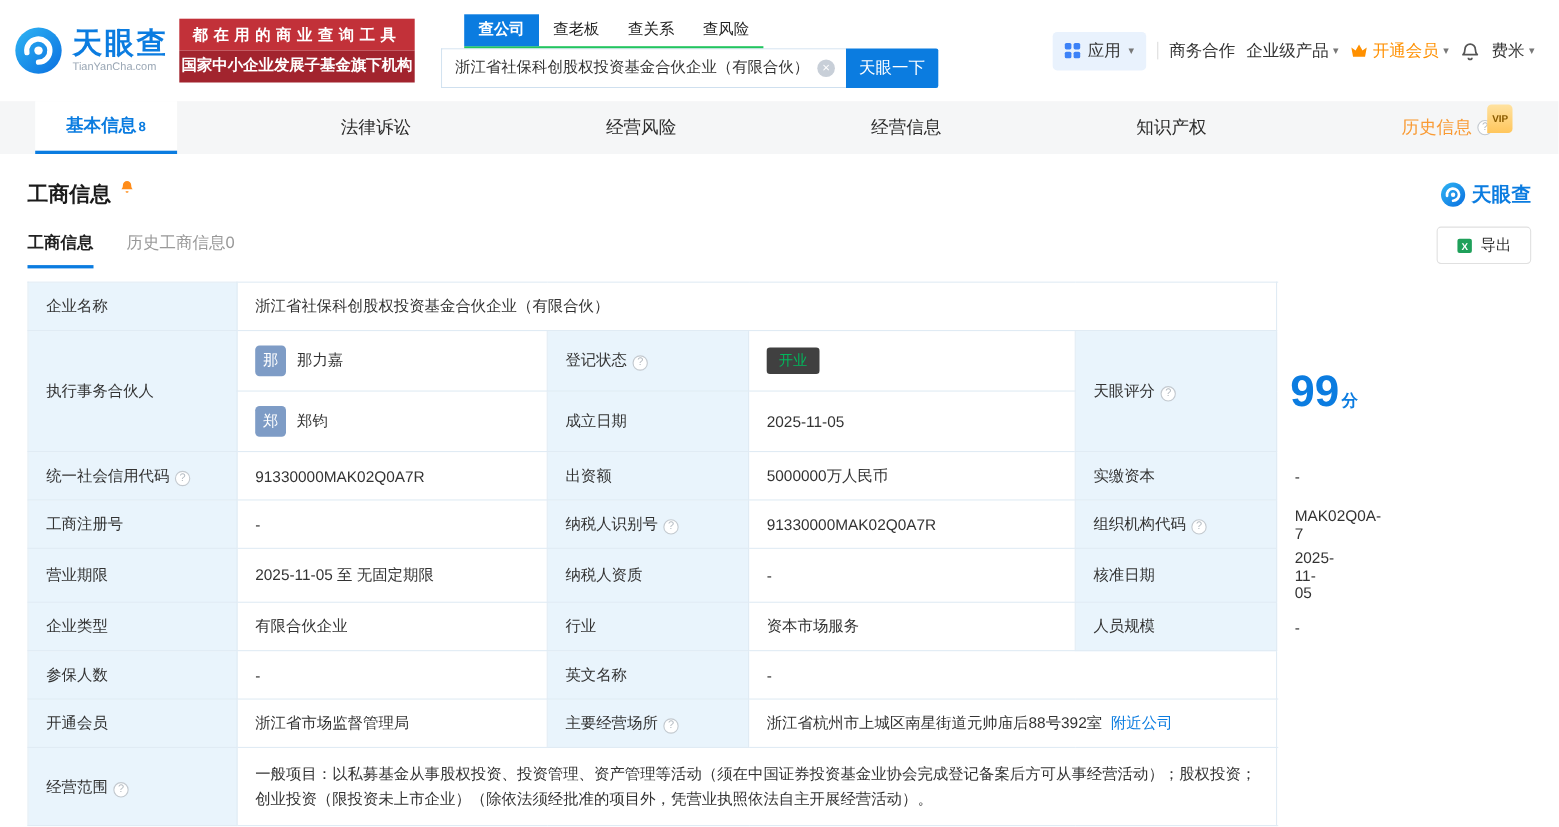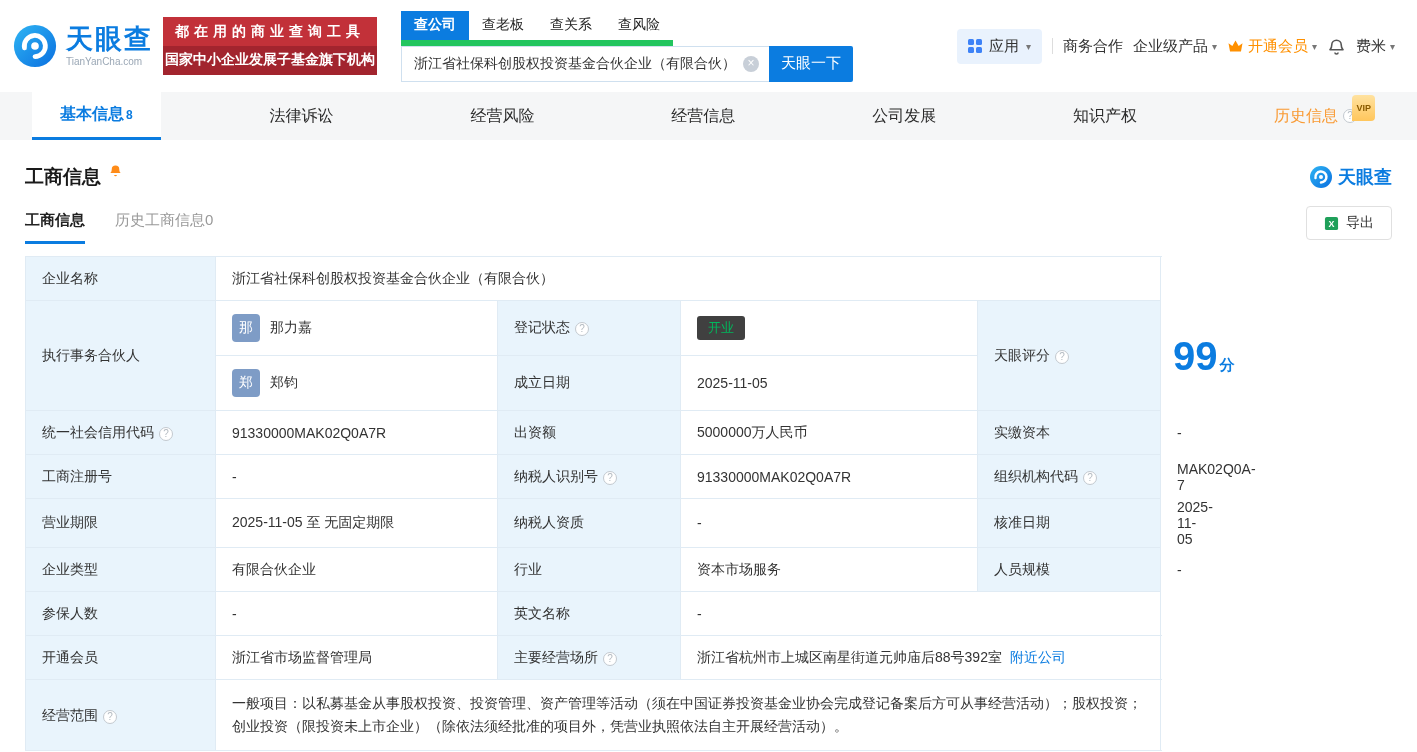--- a/index.html
+++ b/index.html
@@ -10,21 +10,21 @@
   .topbar { display:flex; align-items:center; height:92px; padding:0 22px 0 12px; background:#fff; }
   .logo { display:flex; align-items:center; gap:8px; cursor:pointer; }
   .logo-text { line-height:1.1; }
   .logo-cn { font-size:27px; font-weight:bold; color:#0b7ce0; letter-spacing:2px; }
   .logo-en { font-size:10px; color:#9aa7b5; margin-top:2px; }
   .promo { margin-left:10px; width:214px; text-align:center; color:#fff; cursor:default; }
   .promo-line1 { background:#c23139; padding:6px 0 5px; font-size:14px; font-weight:bold; letter-spacing:5px; }
   .promo-line2 { background:#a2242e; padding:5px 0 6px; font-size:14px; font-weight:bold; }
 
   .search-block { margin-left:24px; }
-  .search-tabs { display:inline-flex; border-bottom:6px solid #22c55e; align-items:flex-end; }
+  .search-tabs { display:inline-flex; border-bottom:2px solid #22c55e; align-items:flex-end;margin-left:21px; }
   .stab { font-size:14px; color:#222; padding:5px 13px 6px; cursor:pointer; }
   .stab.active { background:#0b7ce0; color:#fff; font-weight:bold; }
   .search-row { display:flex; }
   .search-input-wrap { position:relative; width:368px; height:36px; border:1px solid #cfe0ef; border-right:none; display:flex; align-items:center; }
   .search-input { width:100%; height:100%; border:none; outline:none; padding:0 34px 0 12px; font-size:14px; color:#333; background:#fff; }
   .clear-icon { position:absolute; right:10px; width:16px; height:16px; border-radius:50%; background:#c8cfd8; color:#fff; font-size:12px; line-height:15px; text-align:center; cursor:pointer; }
   .search-btn { width:84px; height:36px; background:#0b7ce0; color:#fff; border:none; font-size:15px; cursor:pointer; border-radius:0 2px 2px 0; }
 
   .top-right { margin-left:auto; display:flex; align-items:center; gap:10px; font-size:15px; color:#333; white-space:nowrap; }
   .app-pill { display:flex; align-items:center; gap:7px; background:#e9f2fd; border-radius:4px; padding:8px 11px; cursor:pointer; }
@@ -160,23 +160,20 @@
       <sup class="badge">8</sup>
   </div>
   <div class="mtab">
       <span>法律诉讼</span>
     </div>
   <div class="mtab">
       <span>经营风险</span>
     </div>
   <div class="mtab">
       <span>经营信息</span>
-    </div>
-  <div class="mtab">
-      <span>公司发展</span>
     </div>
   <div class="mtab">
       <span>知识产权</span>
     </div>
   <div class="mtab history">
     <span class="vip-tag">VIP</span>
     <span>历史信息</span>
     <span class="help">?</span>
   </div>
 </nav>

